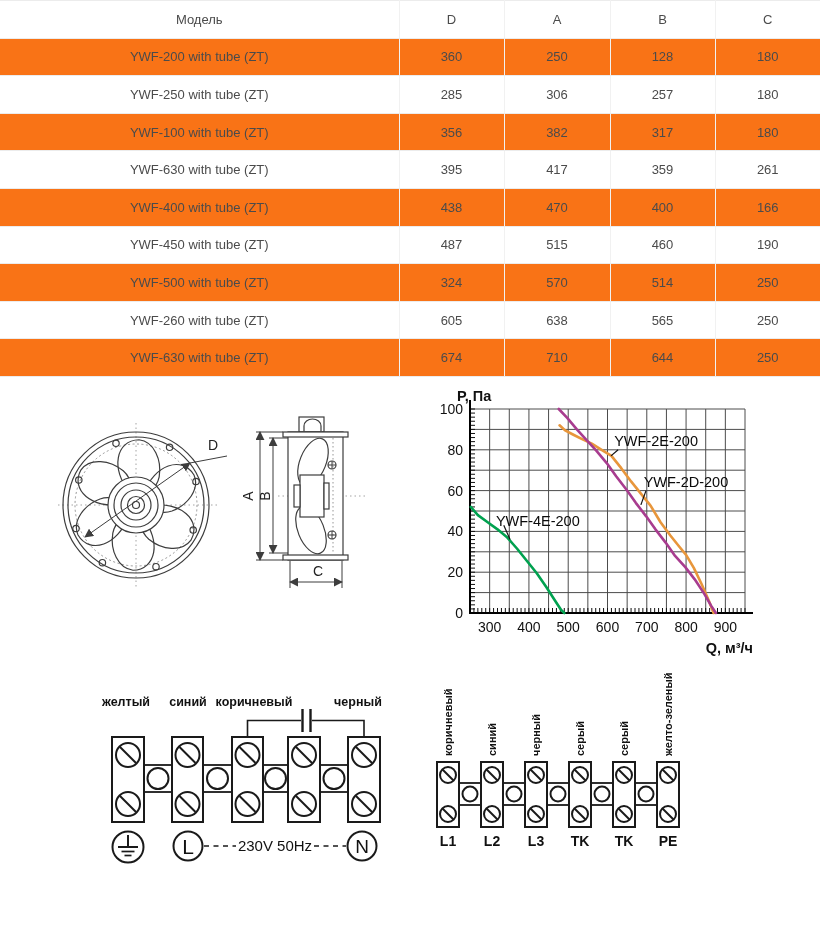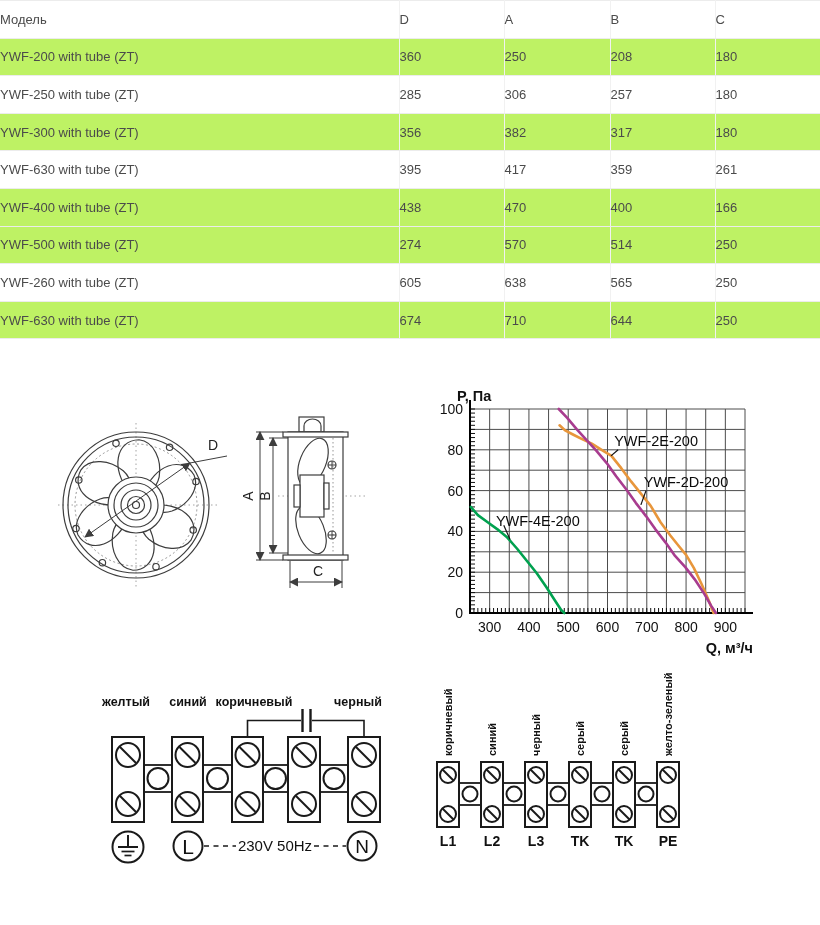--- a/index.html
+++ b/index.html
@@ -2,24 +2,24 @@
 <html><head>
 <meta charset="utf-8">
 <style>
   html,body{margin:0;padding:0;background:#ffffff;}
   .page{position:relative;width:820px;height:925px;background:#fff;
         font-family:"Liberation Sans",sans-serif;overflow:hidden;}
 
   
   table.dim{position:absolute;left:0;top:0;width:820px;border-collapse:collapse;
             font-size:13px;color:#4b4b4b;border-top:1px solid #ececec;}
-  table.dim td,table.dim th{height:36.6px;text-align:left;font-weight:400;
+  table.dim td,table.dim th{height:36.6px;text-align:center;font-weight:400;
             border-bottom:1px solid #ececec;border-right:1px solid #f1f1f1;padding:0;}
   table.dim td:last-child,table.dim th:last-child{border-right:none;}
-  table.dim tr.stripe{background:#bef264;}
+  table.dim tr.stripe{background:#f97316;}
 
   
   .fans-svg{position:absolute;left:50px;top:395px;}
   .chart-svg{position:absolute;left:435px;top:388px;}
   .wire-left-svg{position:absolute;left:95px;top:690px;}
   .wire-right-svg{position:absolute;left:425px;top:668px;}
   svg text{font-family:"Liberation Sans",sans-serif;}
   .draw{stroke:#3d3d3d;fill:none;stroke-width:1.2;}
   .drawf{stroke:#3d3d3d;fill:#fff;stroke-width:1.2;}
   .dimline{stroke:#3d3d3d;stroke-width:1;fill:none;}
@@ -49,54 +49,61 @@
       <th>Модель</th>
       <th>D</th>
       <th>A</th>
       <th>B</th>
       <th>C</th>
     </tr>
     <tr class="stripe">
       <td>YWF-200 with tube (ZT)</td>
           <td>360</td>
           <td>250</td>
-          <td>208</td>
+          <td>128</td>
           <td>180</td>
     </tr>
     <tr>
       <td>YWF-250 with tube (ZT)</td>
           <td>285</td>
           <td>306</td>
           <td>257</td>
           <td>180</td>
     </tr>
     <tr class="stripe">
-      <td>YWF-300 with tube (ZT)</td>
+      <td>YWF-100 with tube (ZT)</td>
           <td>356</td>
           <td>382</td>
           <td>317</td>
           <td>180</td>
     </tr>
     <tr>
       <td>YWF-630 with tube (ZT)</td>
           <td>395</td>
           <td>417</td>
           <td>359</td>
           <td>261</td>
     </tr>
     <tr class="stripe">
       <td>YWF-400 with tube (ZT)</td>
           <td>438</td>
           <td>470</td>
           <td>400</td>
           <td>166</td>
     </tr>
+    <tr>
+      <td>YWF-450 with tube (ZT)</td>
+          <td>487</td>
+          <td>515</td>
+          <td>460</td>
+          <td>190</td>
+    </tr>
     <tr class="stripe">
       <td>YWF-500 with tube (ZT)</td>
-          <td>274</td>
+          <td>324</td>
           <td>570</td>
           <td>514</td>
           <td>250</td>
     </tr>
     <tr>
       <td>YWF-260 with tube (ZT)</td>
           <td>605</td>
           <td>638</td>
           <td>565</td>
           <td>250</td>

